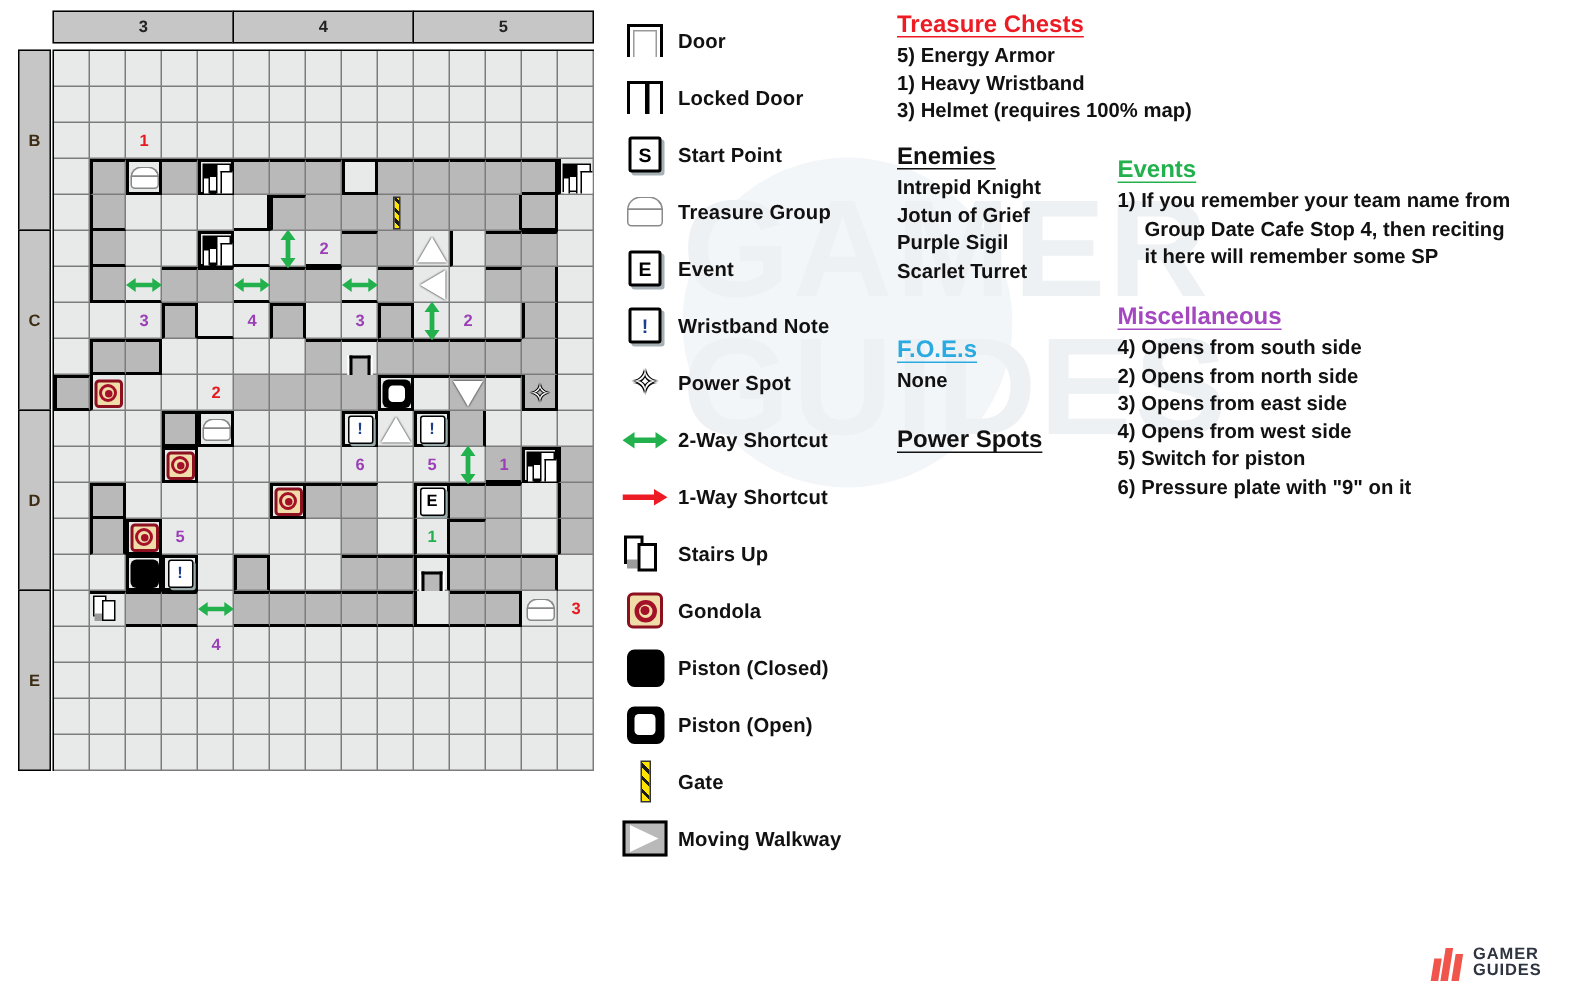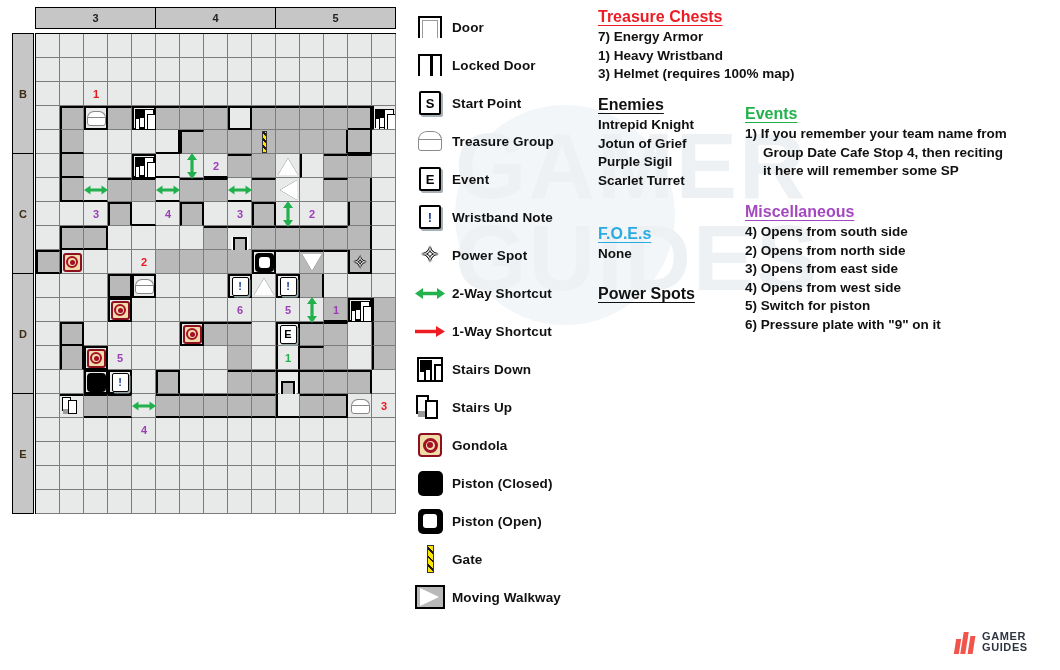--- a/index.html
+++ b/index.html
@@ -757,31 +757,20 @@
     <div class="leg-row">
       <div class="leg-ico">
         <svg width="30" height="13" viewBox="0 0 30 13">
           <path d="M0 4.7 L21 4.7 L21 1 L30 6.5 L21 12 L21 8.3 L0 8.3 Z" fill="#ed1c24"></path>
         </svg>
       </div>
       <div class="leg-txt">1-Way Shortcut</div>
     </div>
     <div class="leg-row">
       <div class="leg-ico">
-        <div class="ic-stdown">
-          <i class="a"></i>
-          <i class="b"></i>
-          <i class="c"></i>
-          <i class="d"></i>
-        </div>
-      </div>
-      <div class="leg-txt">Stairs Down</div>
-    </div>
-    <div class="leg-row">
-      <div class="leg-ico">
         <div class="ic-stup">
           <i class="s1"></i>
           <i class="s3"></i>
           <i class="s2"></i>
         </div>
       </div>
       <div class="leg-txt">Stairs Up</div>
     </div>
     <div class="leg-row">
       <div class="leg-ico">
@@ -817,21 +806,21 @@
       <div class="leg-ico">
         <div class="ic-walk"></div>
       </div>
       <div class="leg-txt">Moving Walkway</div>
     </div>
   </div>
 
 <div class="panel" style="left:598px;top:8px;width:330px;">
   <div class="p-title t-red">Treasure Chests</div>
   <div>
-      <div class="p-line">7) Energy Armor</div>
+      <div class="p-line">5) Energy Armor</div>
       <div class="p-line">1) Heavy Wristband</div>
       <div class="p-line">3) Helmet (requires 100% map)</div>
     </div>
 </div>
 
 <div class="panel" style="left:598px;top:96px;width:150px;">
   <div class="p-title t-blk">Enemies</div>
   <div>
       <div class="p-line">Intrepid Knight</div>
       <div class="p-line">Jotun of Grief</div>

